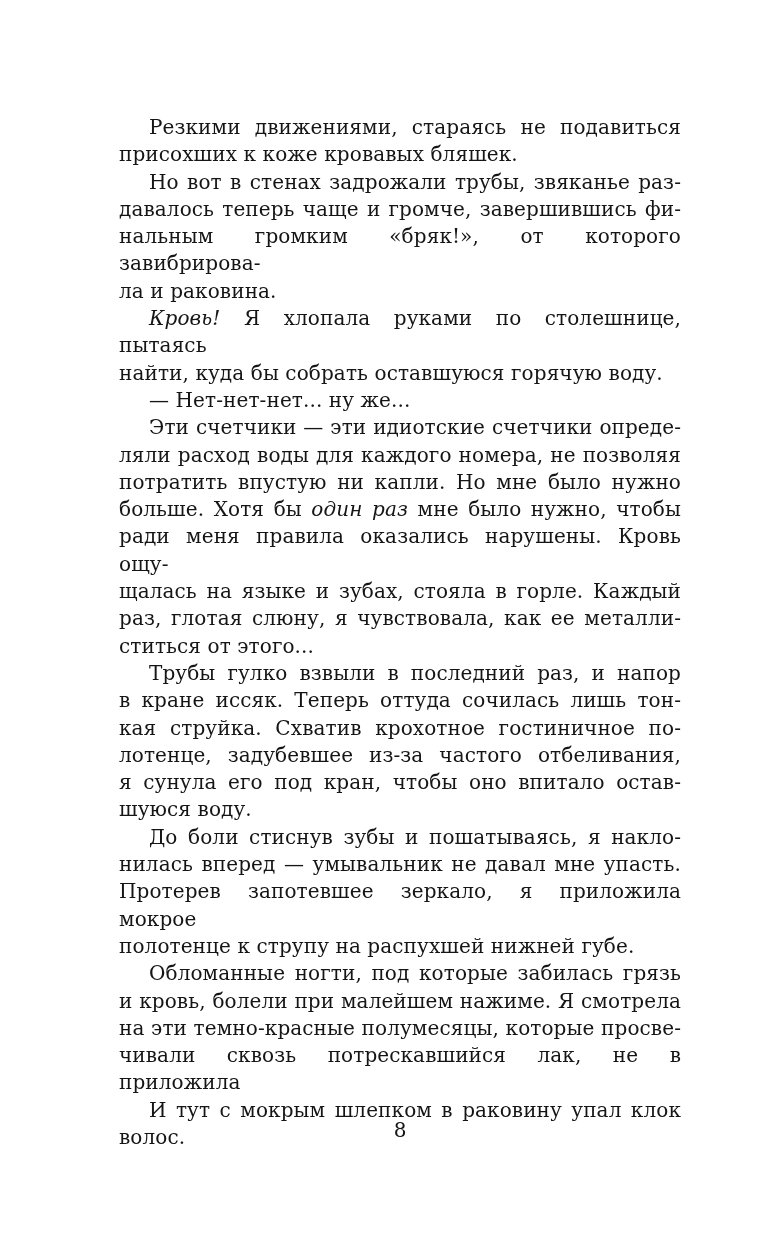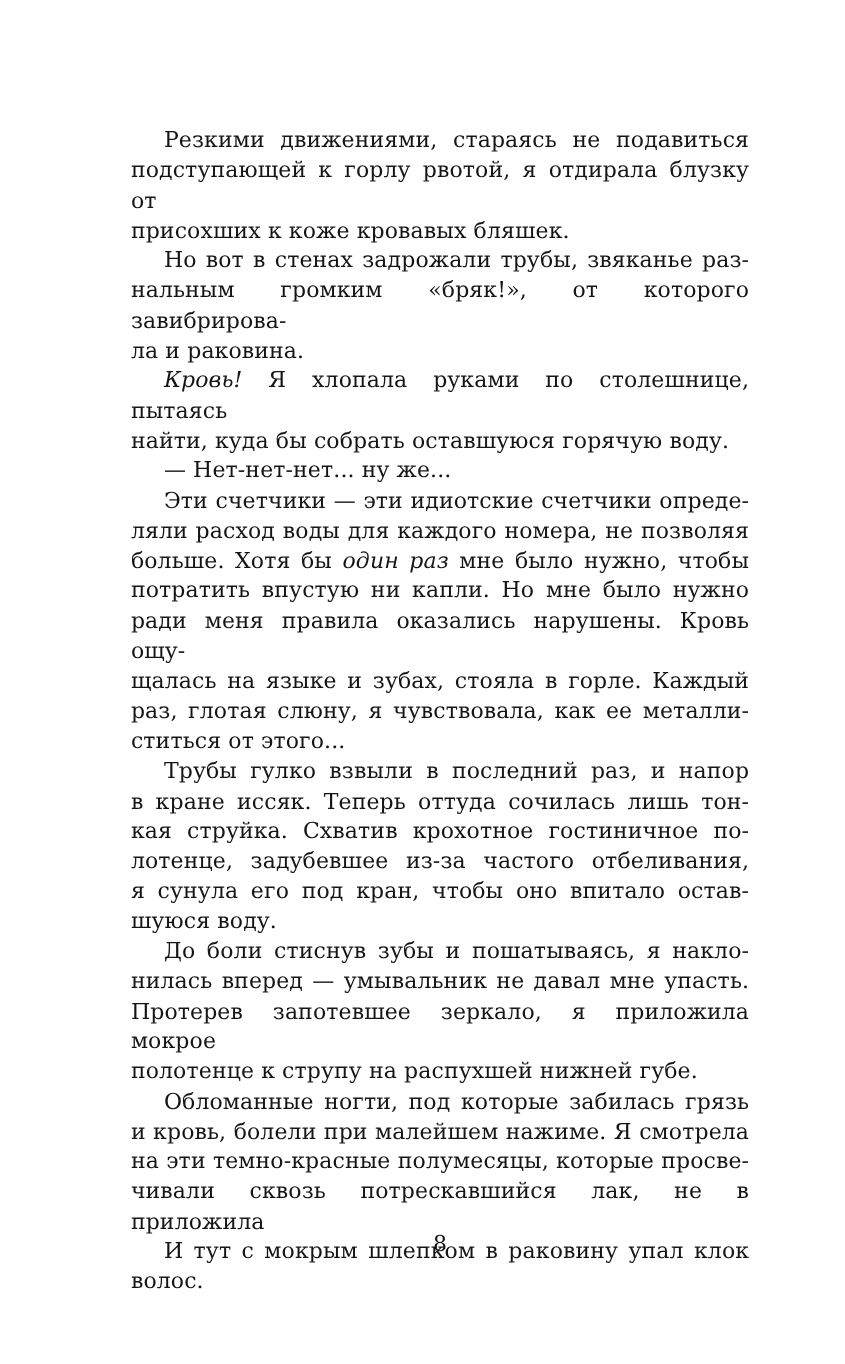--- a/index.html
+++ b/index.html
@@ -38,40 +38,40 @@
     color: #151515;
   }
 </style>
 </head>
 <body>
 
 <div class="page">
   <div class="text-block" id="text-block">
       <div class="paragraph">
         <div class="line first"><span>Резкими движениями, стараясь не подавиться</span></div>
-        <div class="line"><span>подступающей к горлу рвотой, я отдирала блузку от</span></div>
         <div class="line last"><span>присохших к коже кровавых бляшек.</span></div>
       </div>
       <div class="paragraph">
         <div class="line first"><span>Но вот в стенах задрожали трубы, звяканье раз-</span></div>
+        <div class="line"><span>давалось теперь чаще и громче, завершившись фи-</span></div>
         <div class="line"><span>нальным громким «бряк!», от которого завибрирова-</span></div>
         <div class="line last"><span>ла и раковина.</span></div>
       </div>
       <div class="paragraph">
         <div class="line first"><i>Кровь!</i><span> Я хлопала руками по столешнице, пытаясь</span></div>
         <div class="line last"><span>найти, куда бы собрать оставшуюся горячую воду.</span></div>
       </div>
       <div class="paragraph">
         <div class="line first last"><span>— Нет-нет-нет... ну же...</span></div>
       </div>
       <div class="paragraph">
         <div class="line first"><span>Эти счетчики — эти идиотские счетчики опреде-</span></div>
         <div class="line"><span>ляли расход воды для каждого номера, не позволяя</span></div>
+        <div class="line"><span>потратить впустую ни капли. Но мне было нужно</span></div>
         <div class="line"><span>больше. Хотя бы </span><i>один раз</i><span> мне было нужно, чтобы</span></div>
-        <div class="line"><span>потратить впустую ни капли. Но мне было нужно</span></div>
         <div class="line"><span>ради меня правила оказались нарушены. Кровь ощу-</span></div>
         <div class="line"><span>щалась на языке и зубах, стояла в горле. Каждый</span></div>
         <div class="line"><span>раз, глотая слюну, я чувствовала, как ее металли-</span></div>
         <div class="line last"><span>ститься от этого...</span></div>
       </div>
       <div class="paragraph">
         <div class="line first"><span>Трубы гулко взвыли в последний раз, и напор</span></div>
         <div class="line"><span>в кране иссяк. Теперь оттуда сочилась лишь тон-</span></div>
         <div class="line"><span>кая струйка. Схватив крохотное гостиничное по-</span></div>
         <div class="line"><span>лотенце, задубевшее из-за частого отбеливания,</span></div>

